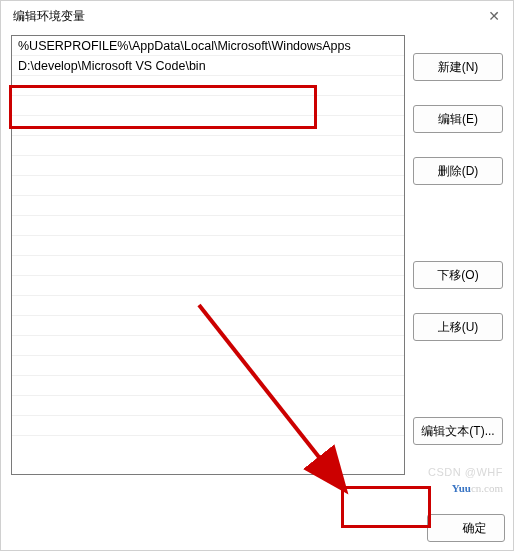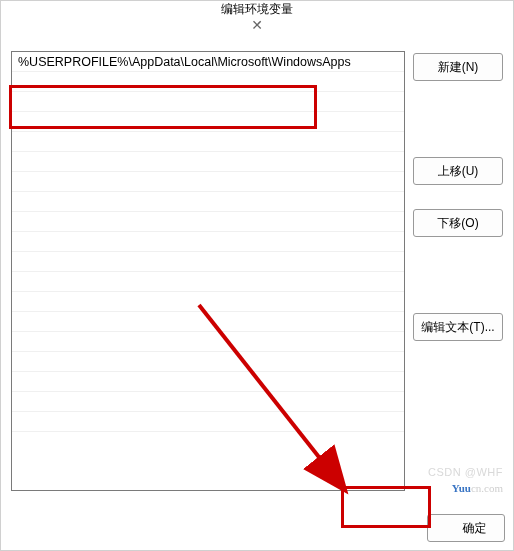--- a/index.html
+++ b/index.html
@@ -14,40 +14,38 @@
     overflow: hidden;
     border: 1px solid #d0d0d0;
   }
   .titlebar {
     display: flex;
     align-items: center;
     justify-content: space-between;
     height: 30px;
     padding: 0 12px;
     background: #fff;
-    flex-direction: column;
   }
   .close-icon {
     width: 14px; height: 14px;
     display: flex; align-items: center; justify-content: center;
     color: #666; font-size: 14px;
   }
   .content {
     display: flex;
     padding: 4px 2px 0 10px;
     gap: 8px;
   }
   .list-box {
     width: 394px;
     height: 440px;
     border: 1px solid #7a7a7a;
     background: #fff;
     position: relative;
     overflow: hidden;
-    margin-top: 16px;
   }
   .list-row {
     height: 20px;
     line-height: 20px;
     padding: 0 6px;
     border-bottom: 1px solid #f0f0f0;
     white-space: nowrap;
     font-size: 12.5px;
   }
   .list-row.empty { color: transparent; }
@@ -102,20 +100,21 @@
 <body>
 
 <div class="titlebar">
   <span>编辑环境变量</span>
   <span class="close-icon">✕</span>
 </div>
 
 <div class="content">
   <div class="list-box">
     <div class="list-row">%USERPROFILE%\AppData\Local\Microsoft\WindowsApps</div>
+    <div class="list-row">D:\develop\Microsoft VS Code\bin</div>
     <div class="list-row empty">.</div>
     <div class="list-row empty">.</div>
     <div class="list-row empty">.</div>
     <div class="list-row empty">.</div>
     <div class="list-row empty">.</div>
     <div class="list-row empty">.</div>
     <div class="list-row empty">.</div>
     <div class="list-row empty">.</div>
     <div class="list-row empty">.</div>
     <div class="list-row empty">.</div>
@@ -124,23 +123,25 @@
     <div class="list-row empty">.</div>
     <div class="list-row empty">.</div>
     <div class="list-row empty">.</div>
     <div class="list-row empty">.</div>
     <div class="list-row empty">.</div>
     <div class="list-row empty">.</div>
   </div>
 
   <div class="side-buttons">
     <button class="win-btn">新建(N)</button>
+    <button class="win-btn">编辑(E)</button>
+    <button class="win-btn">删除(D)</button>
     <div class="gap-lg"></div>
+    <button class="win-btn">下移(O)</button>
     <button class="win-btn">上移(U)</button>
-    <button class="win-btn">下移(O)</button>
     <div class="gap-lg"></div>
     <button class="win-btn">编辑文本(T)...</button>
   </div>
 </div>
 
 <div class="bottom-buttons">
   <button class="win-btn">确定</button>
 </div>
 
 <div class="red-box box1"></div>

